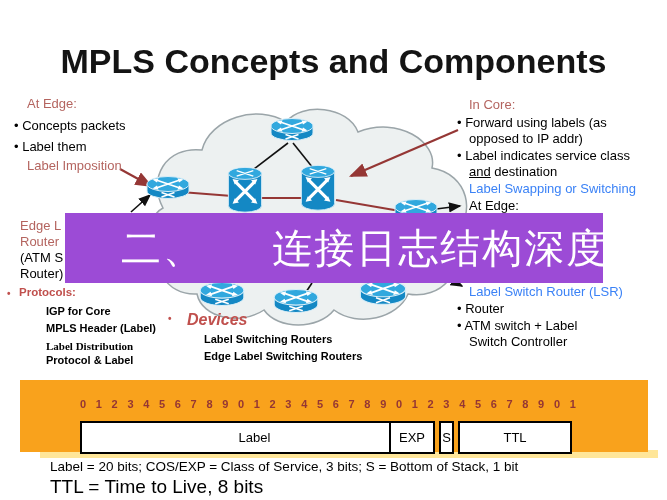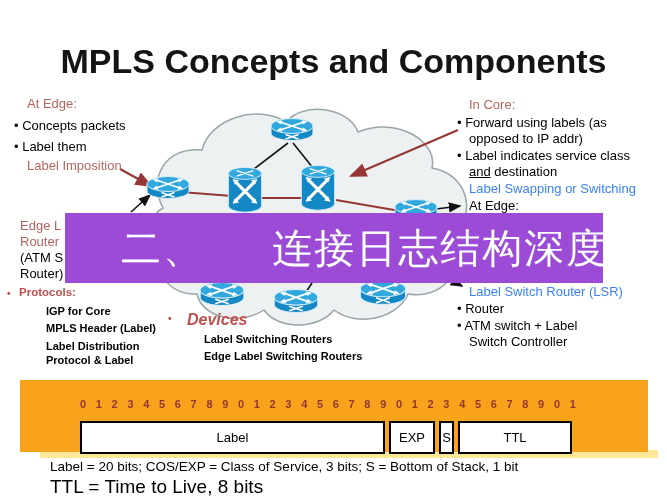--- a/index.html
+++ b/index.html
@@ -27,21 +27,21 @@
   
   #pale{left:40px;top:450px;width:618px;height:8px;background:#FFE699;z-index:1;}
   #panel{left:20px;top:380px;width:628px;height:72px;background:#F9A21C;z-index:2;}
   #tens{z-index:3;}
   #tens span{position:absolute;top:384px;font-size:11px;font-weight:bold;color:#943634;}
   #tens .t0{left:80px;} #tens .t1{left:238px;} #tens .t2{left:396px;} #tens .t3{left:554px;}
   #units{left:80px;top:398px;width:496px;display:flex;justify-content:space-between;z-index:3;}
   #units span{font-size:11px;font-weight:bold;color:#943634;}
   .fbox{position:absolute;top:421px;height:29px;background:#fff;border:2px solid #000;z-index:3;
         display:flex;align-items:center;justify-content:center;font-size:13px;color:#000;}
-  #f-label{left:80px;width:301px;}
+  #f-label{left:80px;width:301px;padding-left:22px;}
   #f-exp{left:389px;width:42px;}
   #f-s{left:439px;width:11px;}
   #f-ttl{left:458px;width:110px;}
   
   #note1{left:50px;top:459px;font-size:13.5px;font-weight:500;color:#000;z-index:3;}
   #note2{left:50px;top:476px;font-size:19px;font-weight:500;color:#000;z-index:3;}
   
   #diagram{left:0;top:0;z-index:2;}
   .bullet-sm{font-size:10px;color:#C0504D;font-weight:bold;}
 </style>
@@ -121,21 +121,21 @@
 
 <div class="abs blk t13 hd" style="left:20px;top:218px;">Edge L</div>
 <div class="abs blk t13 hd" style="left:20px;top:234px;">Router</div>
 <div class="abs blk t13" style="left:20px;top:250px;">(ATM S</div>
 <div class="abs blk t13" style="left:20px;top:266px;">Router)</div>
 
 <span class="abs blk bullet-sm" style="left:7px;top:288px;">•</span>
 <div class="abs blk accent" style="left:19px;top:286px;font-size:11.5px;">Protocols:</div>
 <div class="abs blk sb" style="left:46px;top:303px;">IGP for Core</div>
 <div class="abs blk sb" style="left:46px;top:320px;">MPLS Header (Label)</div>
-<div class="abs blk sb" style="left:46px;top:338px;">Label Distribution</div>
+<div class="abs blk sb" style="left:46px;top:338px;font-family:Liberation Serif, serif;">Label Distribution</div>
 <div class="abs blk sb" style="left:46px;top:352px;">Protocol &amp; Label</div>
 
 <span class="abs blk bullet-sm" style="left:168px;top:313px;">•</span>
 <div class="abs blk accent" style="left:187px;top:311px;font-size:16px;font-style:italic;">Devices</div>
 <div class="abs blk sb" style="left:204px;top:331px;">Label Switching Routers</div>
 <div class="abs blk sb" style="left:204px;top:348px;">Edge Label Switching Routers</div>
 
 <div class="abs blk t13 hd" style="left:469px;top:97px;">In Core:</div>
 <div class="abs blk t13" style="left:457px;top:115px;">• Forward using labels (as</div>
 <div class="abs blk t13" style="left:469px;top:131px;">opposed to IP addr)</div>

